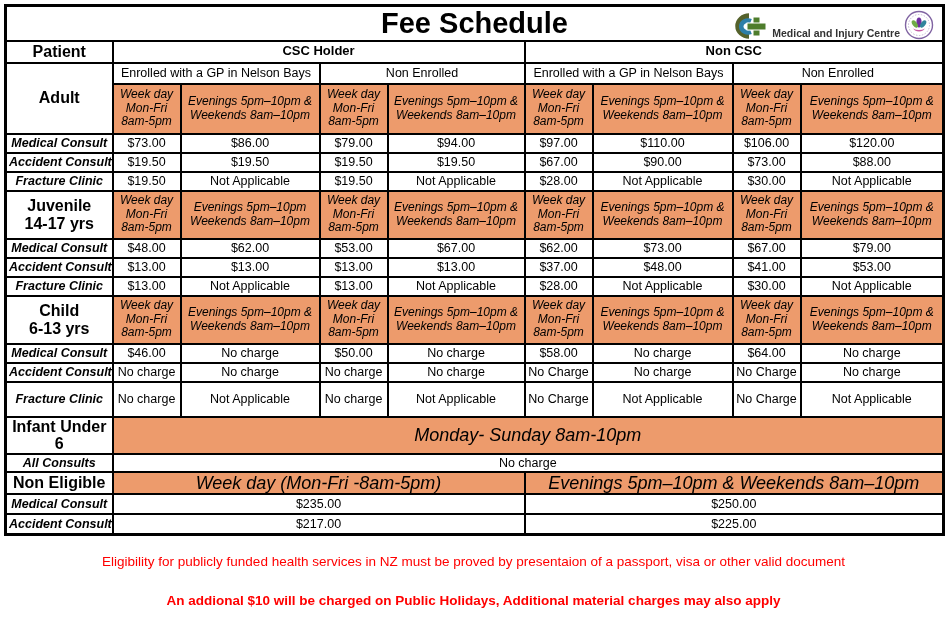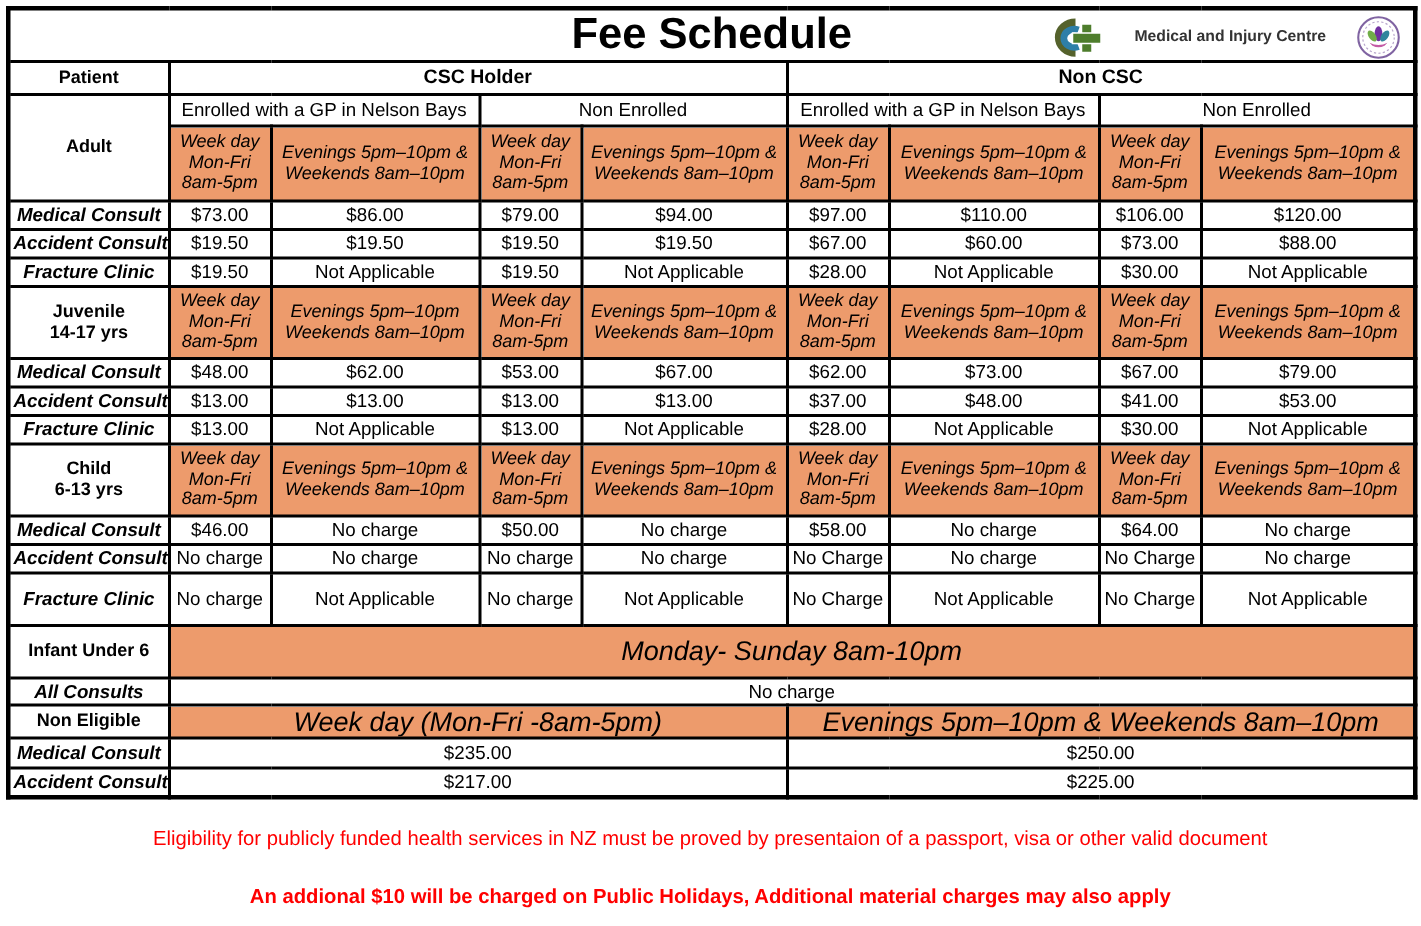--- a/index.html
+++ b/index.html
@@ -25,26 +25,26 @@
   .h35 { height: 35px; }
   .h18 { height: 18px; }
 
   .titlecell { position: relative; border: 2px solid #000; }
   .pagetitle {
     font-size: 29px; font-weight: bold; letter-spacing: 0px;
     text-align: center; width: 100%;
   }
   .logos {
     position: absolute; right: 8px; top: 3px; display: flex;
-    align-items: center; gap: 20px;
+    align-items: flex-end; gap: 4px;
   }
   .brandname { font-size: 10.5px; font-weight: bold; color: #333; white-space: nowrap; }
 
   .ghead  { font-size: 13px; font-weight: bold; background: #fff; }
-  .plabel { font-size: 12px; font-weight: bold; background: #fff; }
+  .plabel { font-size: 16px; font-weight: bold; background: #fff; }
   .pre    { white-space: pre-line; }
   .enr    { font-size: 12.5px; background: #fff; white-space: nowrap; margin-top: 16px; }
   .orange {
     background: var(--orange); font-style: italic; font-size: 12px;
     white-space: pre-line;
   }
   .orange.single { white-space: normal; font-size: 18px; }
   .rlabel {
     font-size: 12.5px; font-weight: bold; font-style: italic;
     text-align: left; padding-left: 4px; white-space: nowrap;
@@ -147,21 +147,21 @@
     <td class="val">$106.00</td>
     <td class="val">$120.00</td>
   </tr>
   <tr class="h19">
     <td class="rlabel">Accident Consult</td>
     <td class="val">$19.50</td>
     <td class="val">$19.50</td>
     <td class="val">$19.50</td>
     <td class="val">$19.50</td>
     <td class="val">$67.00</td>
-    <td class="val">$60.00</td>
+    <td class="val">$90.00</td>
     <td class="val">$73.00</td>
     <td class="val">$88.00</td>
   </tr>
   <tr class="h19">
     <td class="rlabel">Fracture Clinic</td>
     <td class="val">$19.50</td>
     <td class="val">Not Applicable</td>
     <td class="val">$19.50</td>
     <td class="val">Not Applicable</td>
     <td class="val">$28.00</td>

